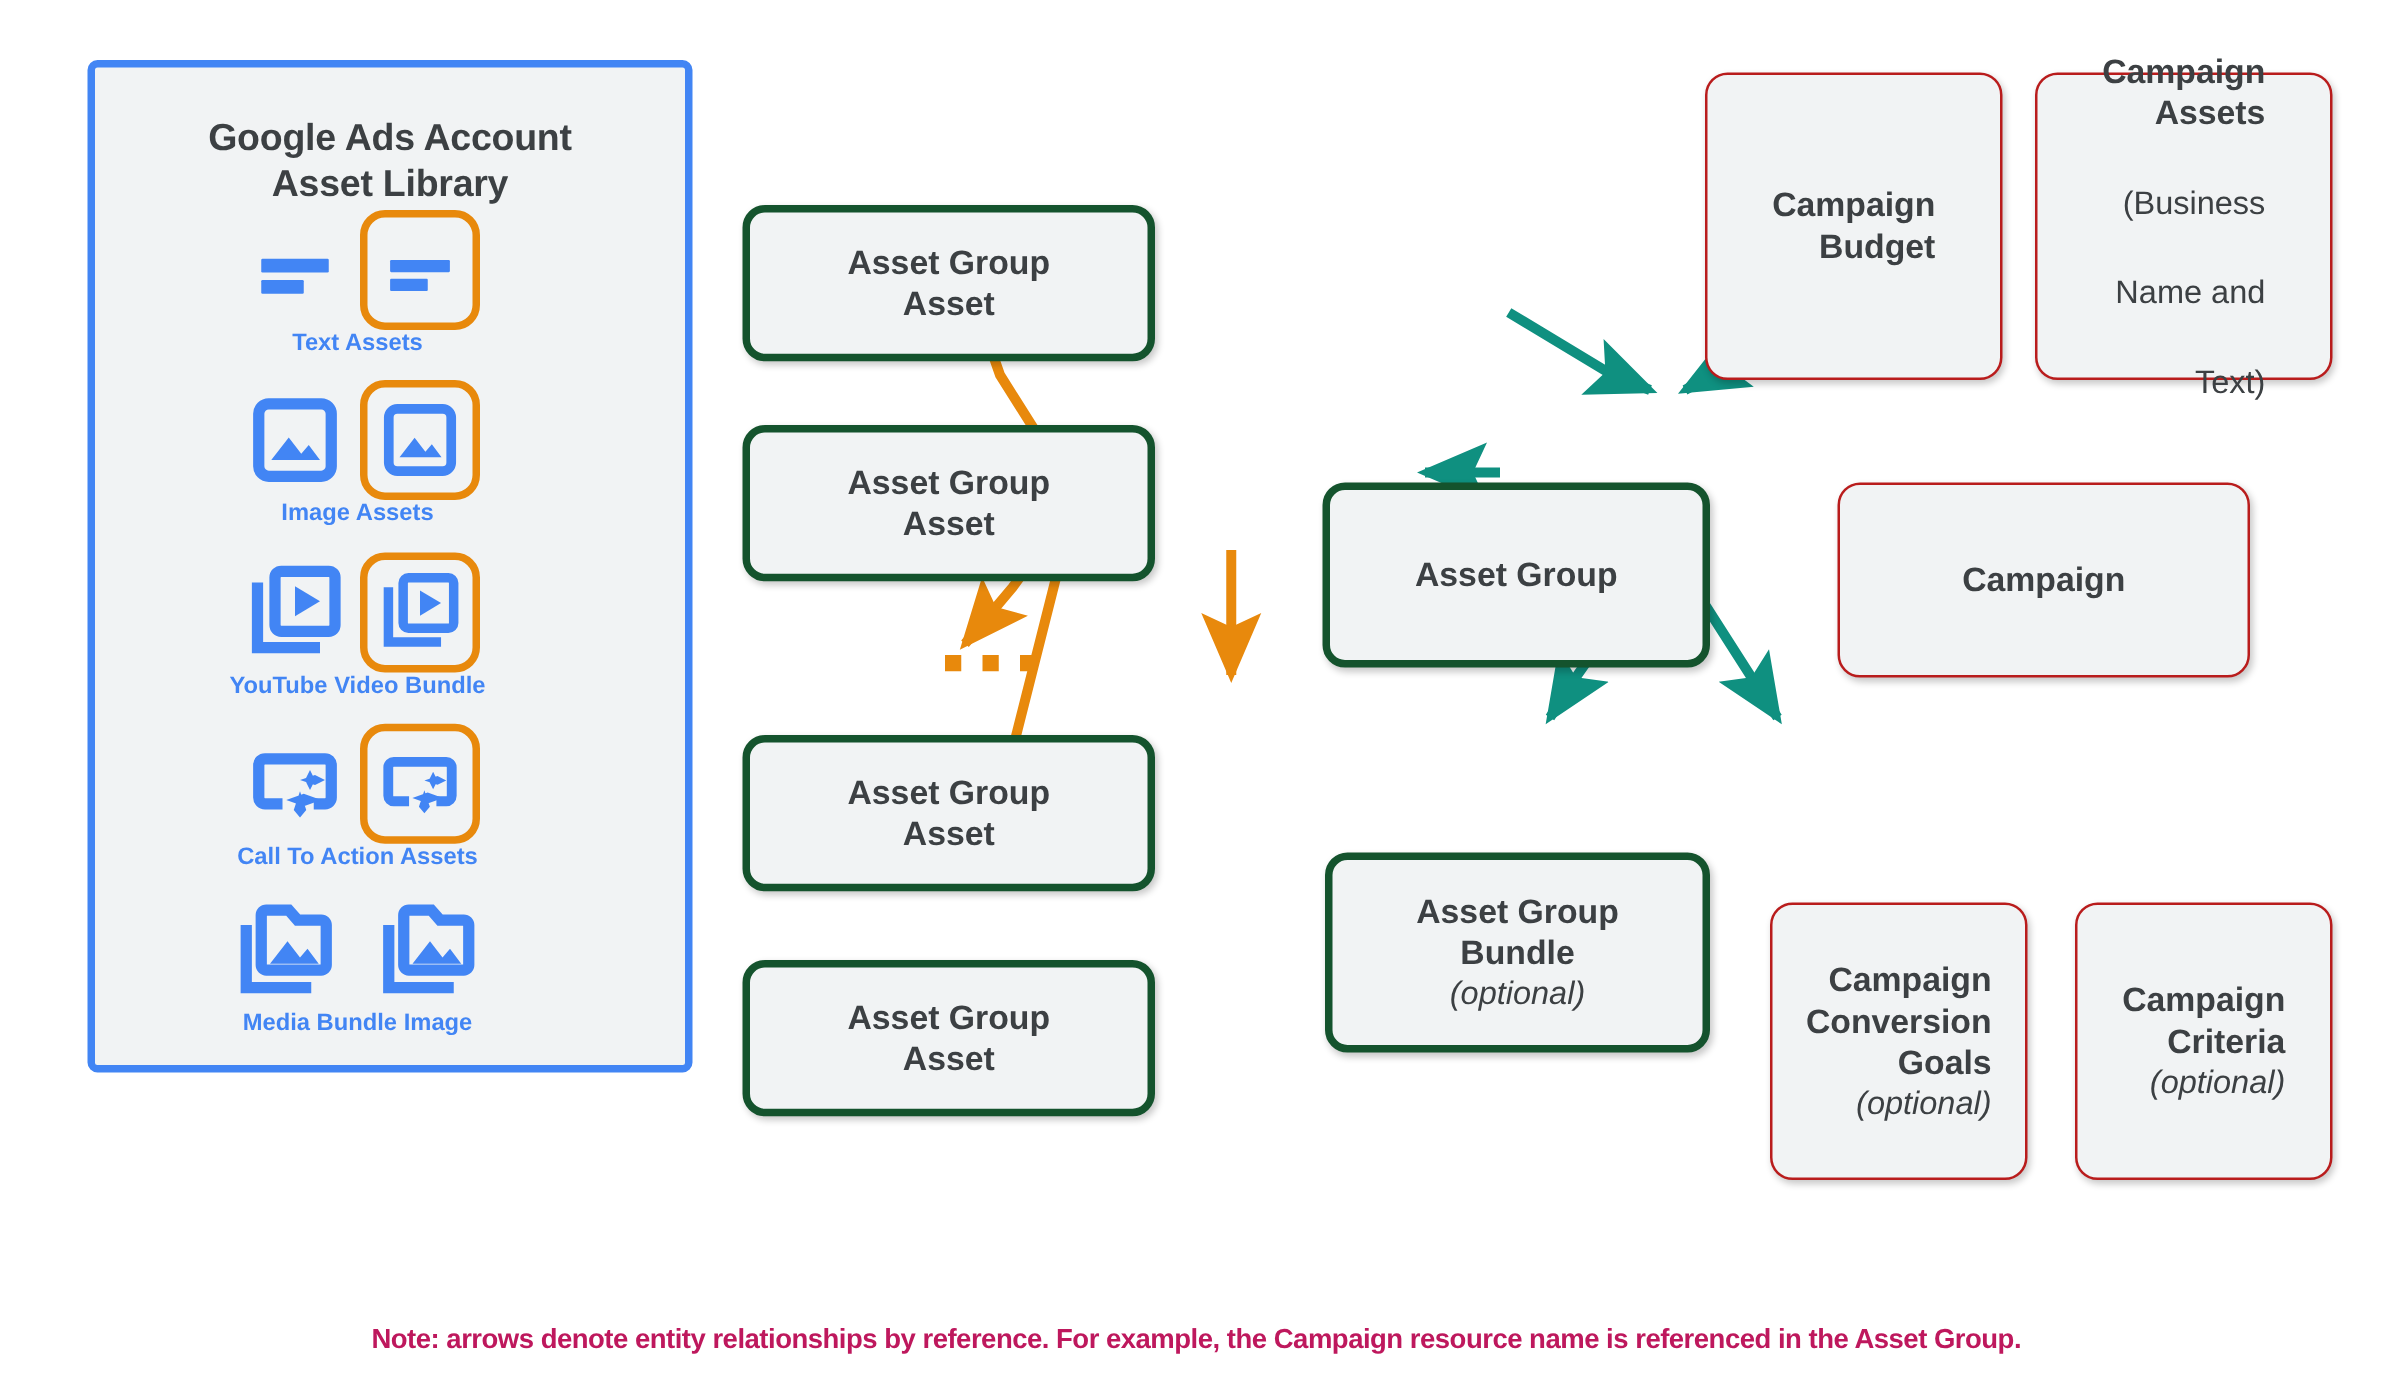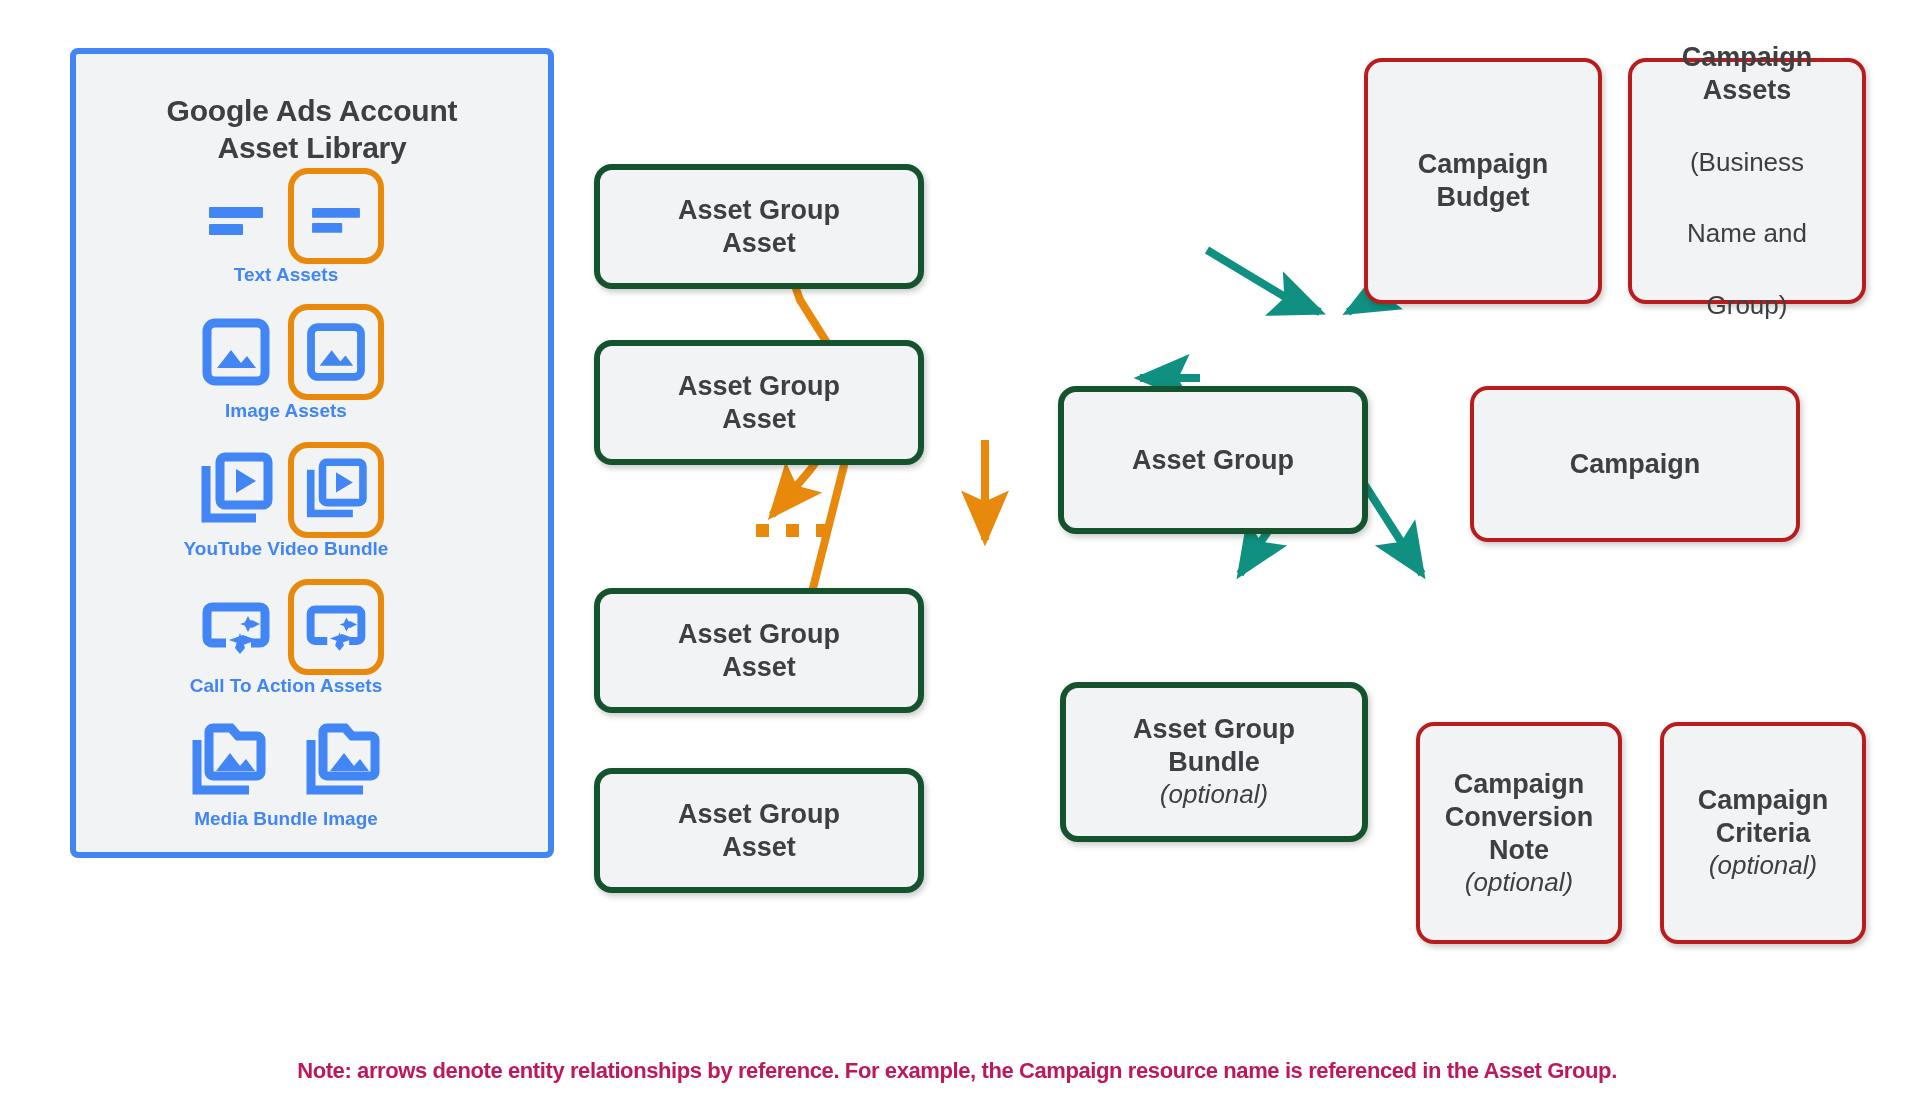--- a/index.html
+++ b/index.html
@@ -28,21 +28,21 @@
 
   
   .node{
     position:absolute;background:#F1F3F4;box-sizing:border-box;
     border-radius:18px;display:flex;align-items:center;justify-content:center;
     text-align:center;color:#3C4043;z-index:3;
     box-shadow:2px 3px 6px rgba(0,0,0,.22);
   }
   .node .t{font-size:27px;font-weight:bold;line-height:1.22;padding:0 8px;}
   .node.orange{border:6px solid #14532d;}
-  .node.teal{border:4px solid #b91c1c;}
+  .node.teal{border:2px solid #b91c1c;text-align:right;}
   .sub-optional{display:block;font-style:italic;font-weight:normal;font-size:26px;}
   .sub-plain{display:block;font-weight:normal;font-size:26px;line-height:1.2;margin-top:40px;}
 
   
   .ellipsis{position:absolute;z-index:3;display:flex;gap:17px;}
   .ellipsis i{display:block;width:13px;height:13px;background:#E8890C;}
 
   
   .note{
     position:absolute;left:0;right:0;top:1058px;text-align:center;
@@ -257,33 +257,33 @@
       <span>Budget</span>
     </div>
   </div>
 
   <div class="node teal" style="left:1628px;top:58px;width:238px;height:246px;">
     <div class="t">
       <span>Campaign</span><br>
       <span>Assets</span>
       <span class="sub-plain">(Business</span>
       <span class="sub-plain">Name and</span>
-      <span class="sub-plain">Group)</span>
+      <span class="sub-plain">Text)</span>
     </div>
   </div>
 
   <div class="node teal" style="left:1470px;top:386px;width:330px;height:156px;">
     <div class="t">Campaign</div>
   </div>
 
   <div class="node teal" style="left:1416px;top:722px;width:206px;height:222px;">
     <div class="t">
       <span>Campaign</span><br>
       <span>Conversion</span><br>
-      <span>Note</span>
+      <span>Goals</span>
       <span class="sub-optional">(optional)</span>
     </div>
   </div>
 
   <div class="node teal" style="left:1660px;top:722px;width:206px;height:222px;">
     <div class="t">
       <span>Campaign</span><br>
       <span>Criteria</span>
       <span class="sub-optional">(optional)</span>
     </div>

